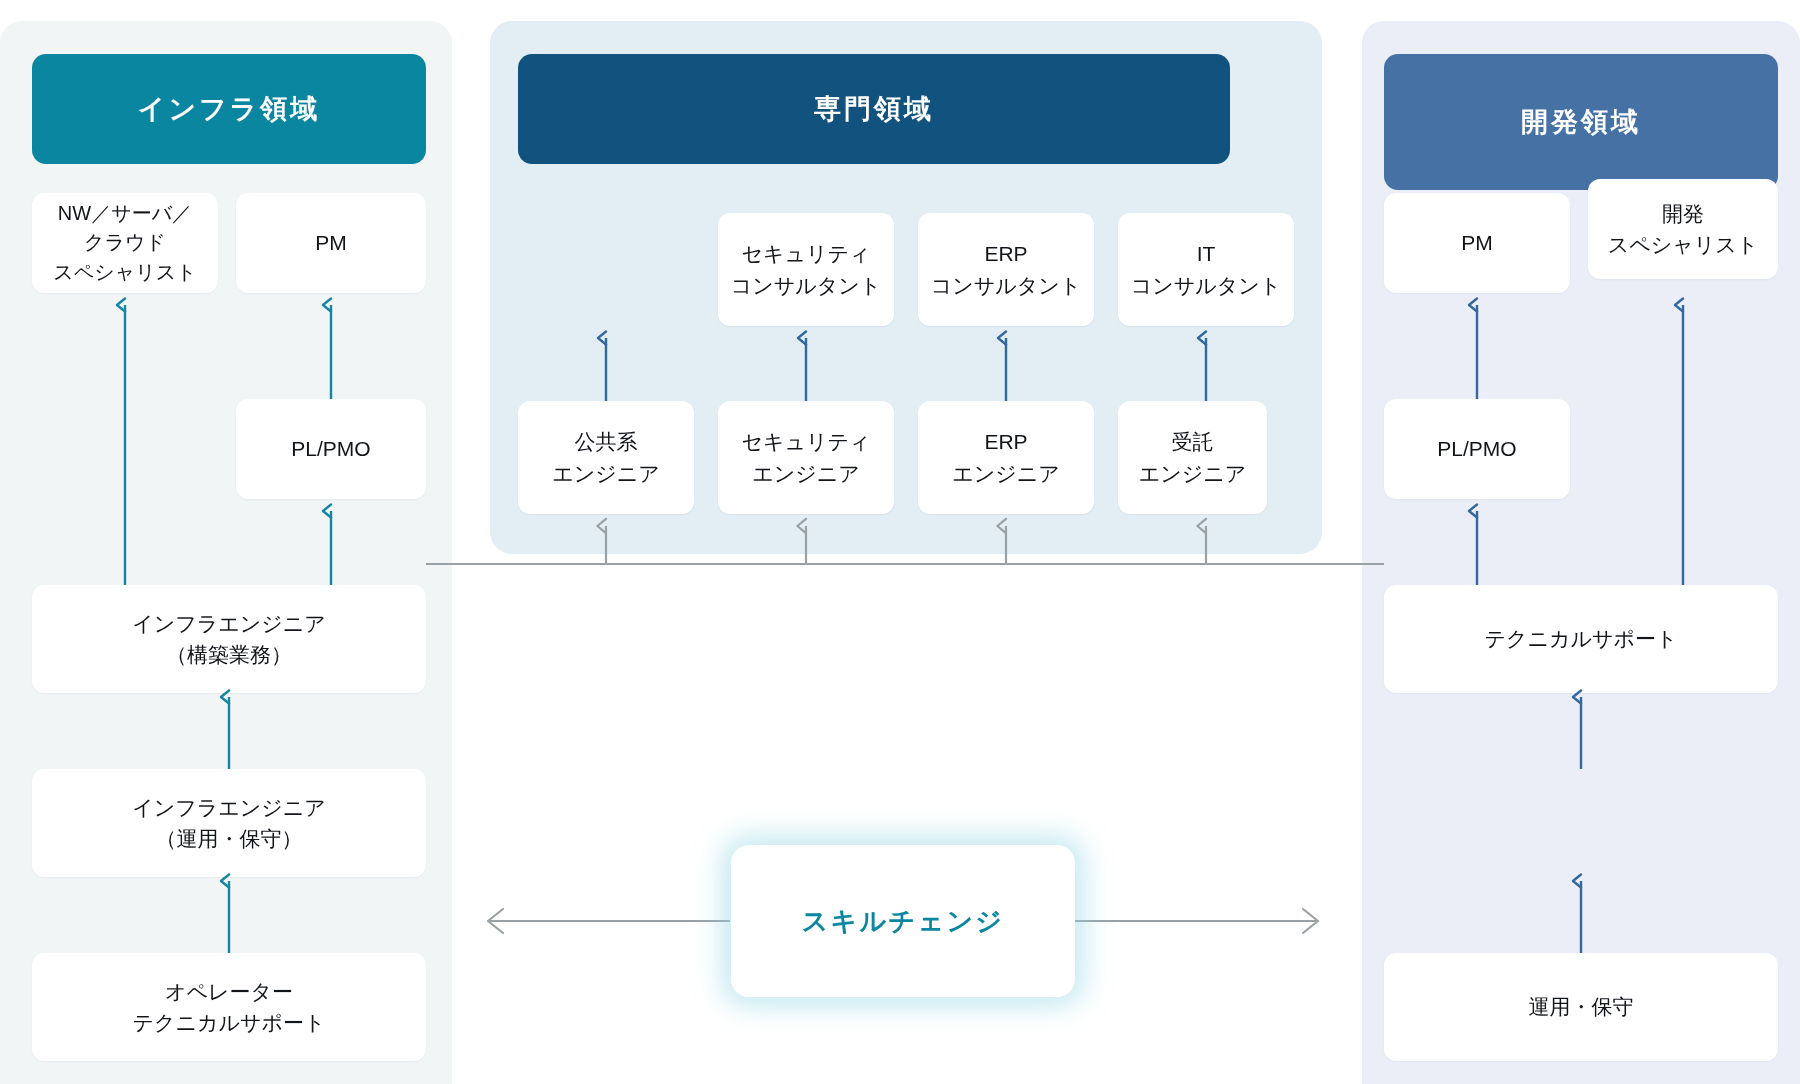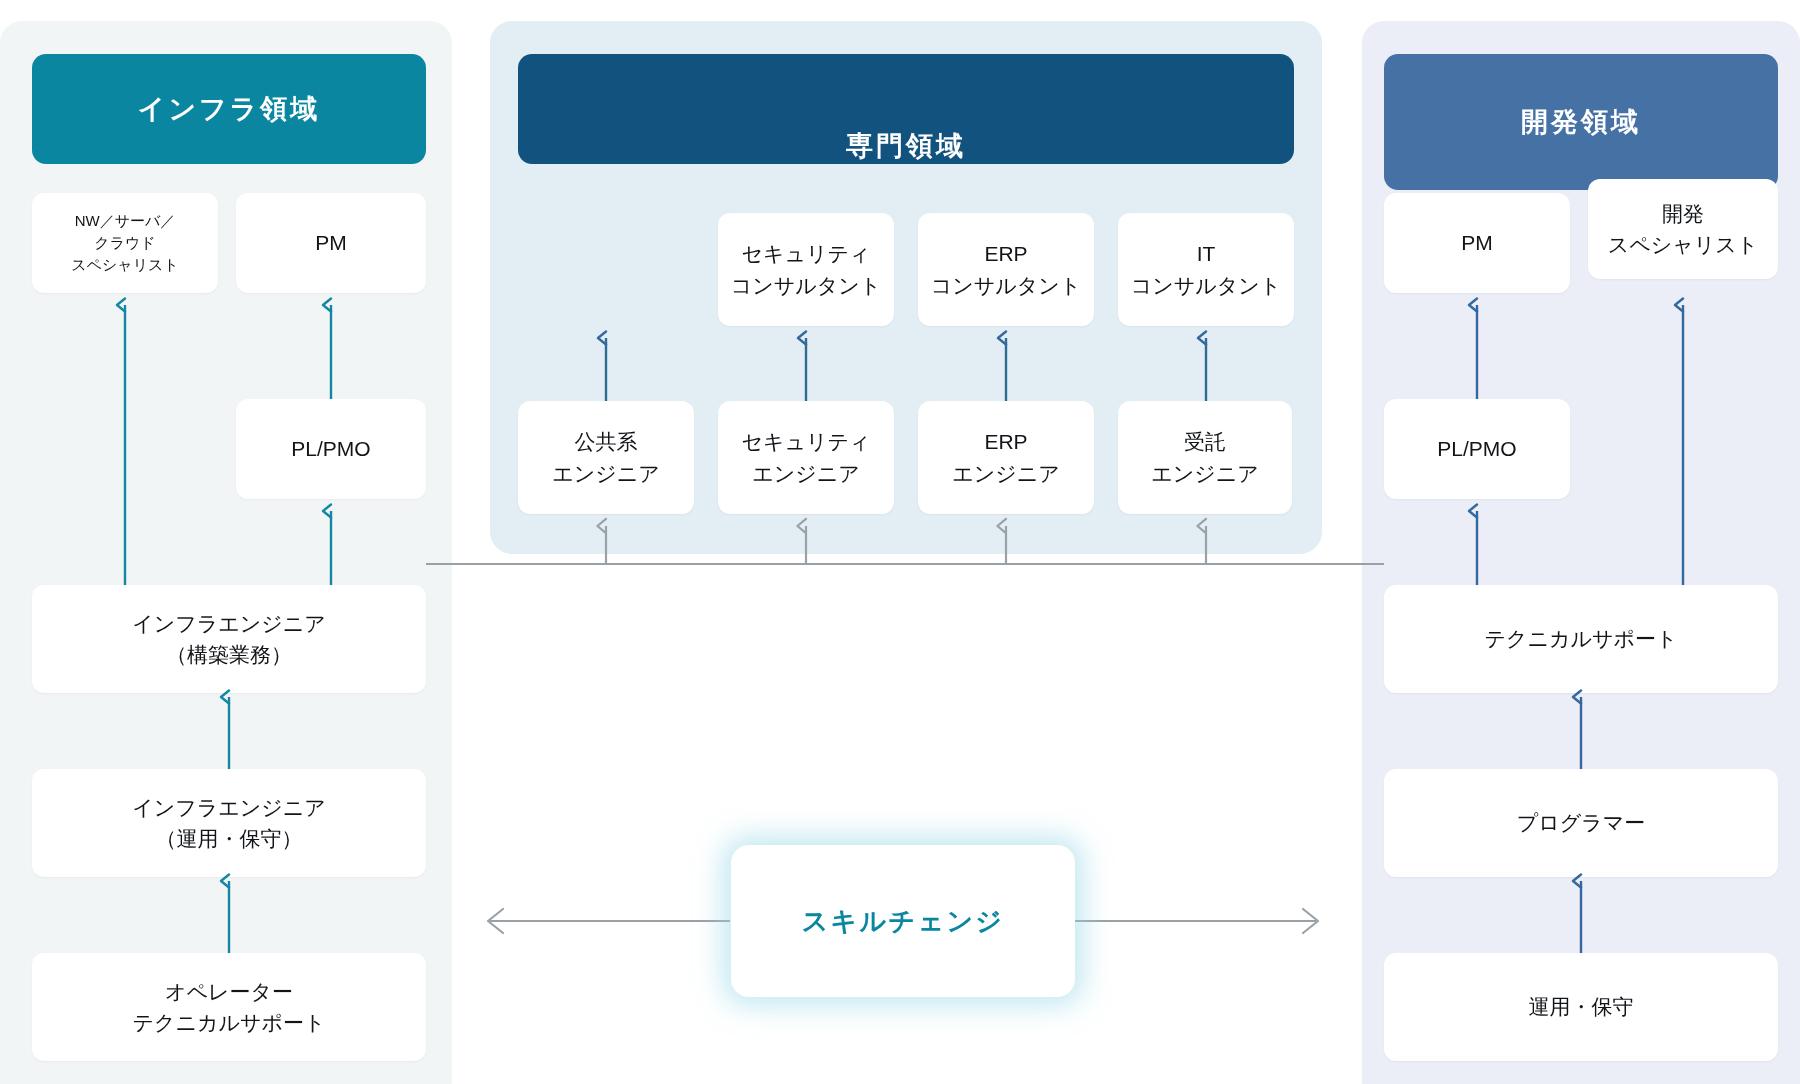--- a/index.html
+++ b/index.html
@@ -22,21 +22,21 @@
   .panel-dev{left:1362px;top:0;width:438px;height:1084px;background:#ebeef7;}
 
   
   .hdr{
     position:absolute;border-radius:14px;
     display:flex;align-items:center;justify-content:center;
     color:#ffffff;font-weight:700;letter-spacing:.11em;
     font-size:27px;
   }
   .hdr-infra{left:32px;top:33px;width:394px;height:110px;background:#0b86a0;}
-  .hdr-spec {left:518px;top:33px;width:776px;height:110px;background:#11537e;align-items:flex-end;}
+  .hdr-spec {left:518px;top:33px;width:712px;height:110px;background:#11537e;}
   .hdr-dev  {left:1384px;top:33px;width:394px;height:136px;background:#4571a5;}
 
   
   .node{
     position:absolute;background:#ffffff;border-radius:12px;
     display:flex;flex-direction:column;align-items:center;justify-content:center;
     text-align:center;font-size:21px;line-height:1.48;color:#111418;
     box-shadow:0 1px 2px rgba(20,40,60,.05);
     padding:2px 6px;box-sizing:border-box;
   }
@@ -69,21 +69,21 @@
   <div class="hdr hdr-infra">
     <span>インフラ領域</span>
   </div>
   <div class="hdr hdr-spec">
     <span>専門領域</span>
   </div>
   <div class="hdr hdr-dev">
     <span>開発領域</span>
   </div>
 
-  <div class="node" style="left:32px;top:172px;width:186px;height:100px;font-size:15px">
+  <div class="node" style="left:32px;top:172px;width:186px;height:100px;font-size:20px">
     <span class="l">NW／サーバ／</span>
     <span class="l">クラウド</span>
     <span class="l">スペシャリスト</span>
   </div>
   <div class="node" style="left:236px;top:172px;width:190px;height:100px">
     <span class="l">PM</span>
   </div>
   <div class="node" style="left:236px;top:378px;width:190px;height:100px">
     <span class="l">PL/PMO</span>
   </div>
@@ -118,40 +118,37 @@
     <span class="l">エンジニア</span>
   </div>
   <div class="node" style="left:718px;top:380px;width:176px;height:113px">
     <span class="l">セキュリティ</span>
     <span class="l">エンジニア</span>
   </div>
   <div class="node" style="left:918px;top:380px;width:176px;height:113px">
     <span class="l">ERP</span>
     <span class="l">エンジニア</span>
   </div>
-  <div class="node" style="left:1118px;top:380px;width:174px;height:113px">
+  <div class="node" style="left:1118px;top:380px;width:149px;height:113px">
     <span class="l">受託</span>
     <span class="l">エンジニア</span>
   </div>
 
   <div class="node" style="left:1384px;top:172px;width:186px;height:100px">
     <span class="l">PM</span>
   </div>
   <div class="node" style="left:1588px;top:158px;width:190px;height:100px">
     <span class="l">開発</span>
     <span class="l">スペシャリスト</span>
   </div>
   <div class="node" style="left:1384px;top:378px;width:186px;height:100px">
     <span class="l">PL/PMO</span>
   </div>
   <div class="node" style="left:1384px;top:564px;width:394px;height:108px">
     <span class="l">テクニカルサポート</span>
-  </div>
-  <div class="node" style="left:1384px;top:748px;width:394px;height:108px">
-    <span class="l">プログラマー</span>
   </div>
   <div class="node" style="left:1384px;top:932px;width:394px;height:108px">
     <span class="l">運用・保守</span>
   </div>
 
   <svg class="wires" viewBox="0 0 1800 1084">
     <defs>
       <marker id="ah-teal" markerWidth="16" markerHeight="16" refX="8" refY="11" orient="auto" markerUnits="userSpaceOnUse">
         <path d="M1.5,11 L8,3 L14.5,11" fill="none" stroke="#1386a4" stroke-width="2.4" stroke-linecap="round" stroke-linejoin="round"></path>
       </marker>

